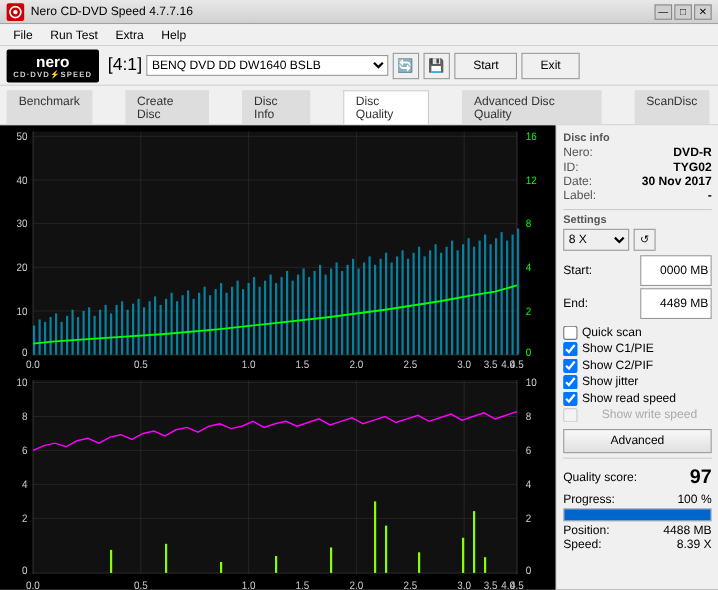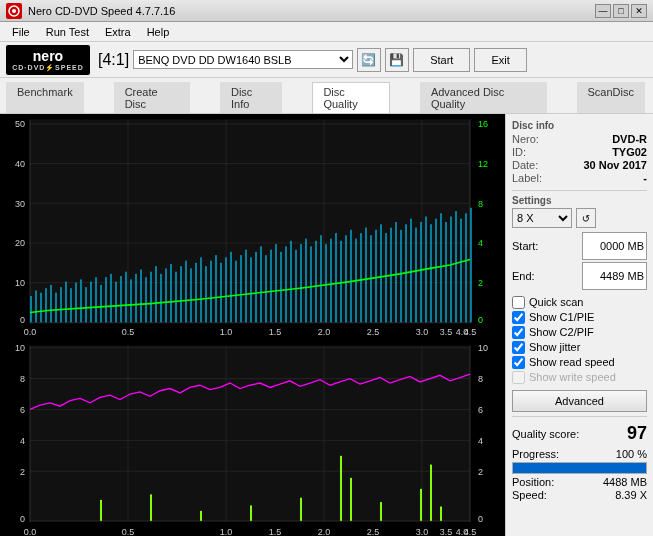--- a/index.html
+++ b/index.html
@@ -376,21 +376,21 @@
       <div class="checkbox-row">
         <input type="checkbox" checked="" style="">
         <span>Show jitter</span>
       </div>
       <div class="checkbox-row">
         <input type="checkbox" checked="" style="">
         <span>Show read speed</span>
       </div>
       <div class="checkbox-row">
         <input type="checkbox" disabled="" style="">
-        <span style="color:#aaa;">Show write speed</span>
+        <span style="color:#aaa;margin-left:18px;">Show write speed</span>
       </div>
     </div>
     
     <button class="adv-btn">Advanced</button>
     
     <div class="divider"></div>
     
     <div class="quality-row">
       <span>Quality score:</span>
       <span class="quality-score">97</span>

